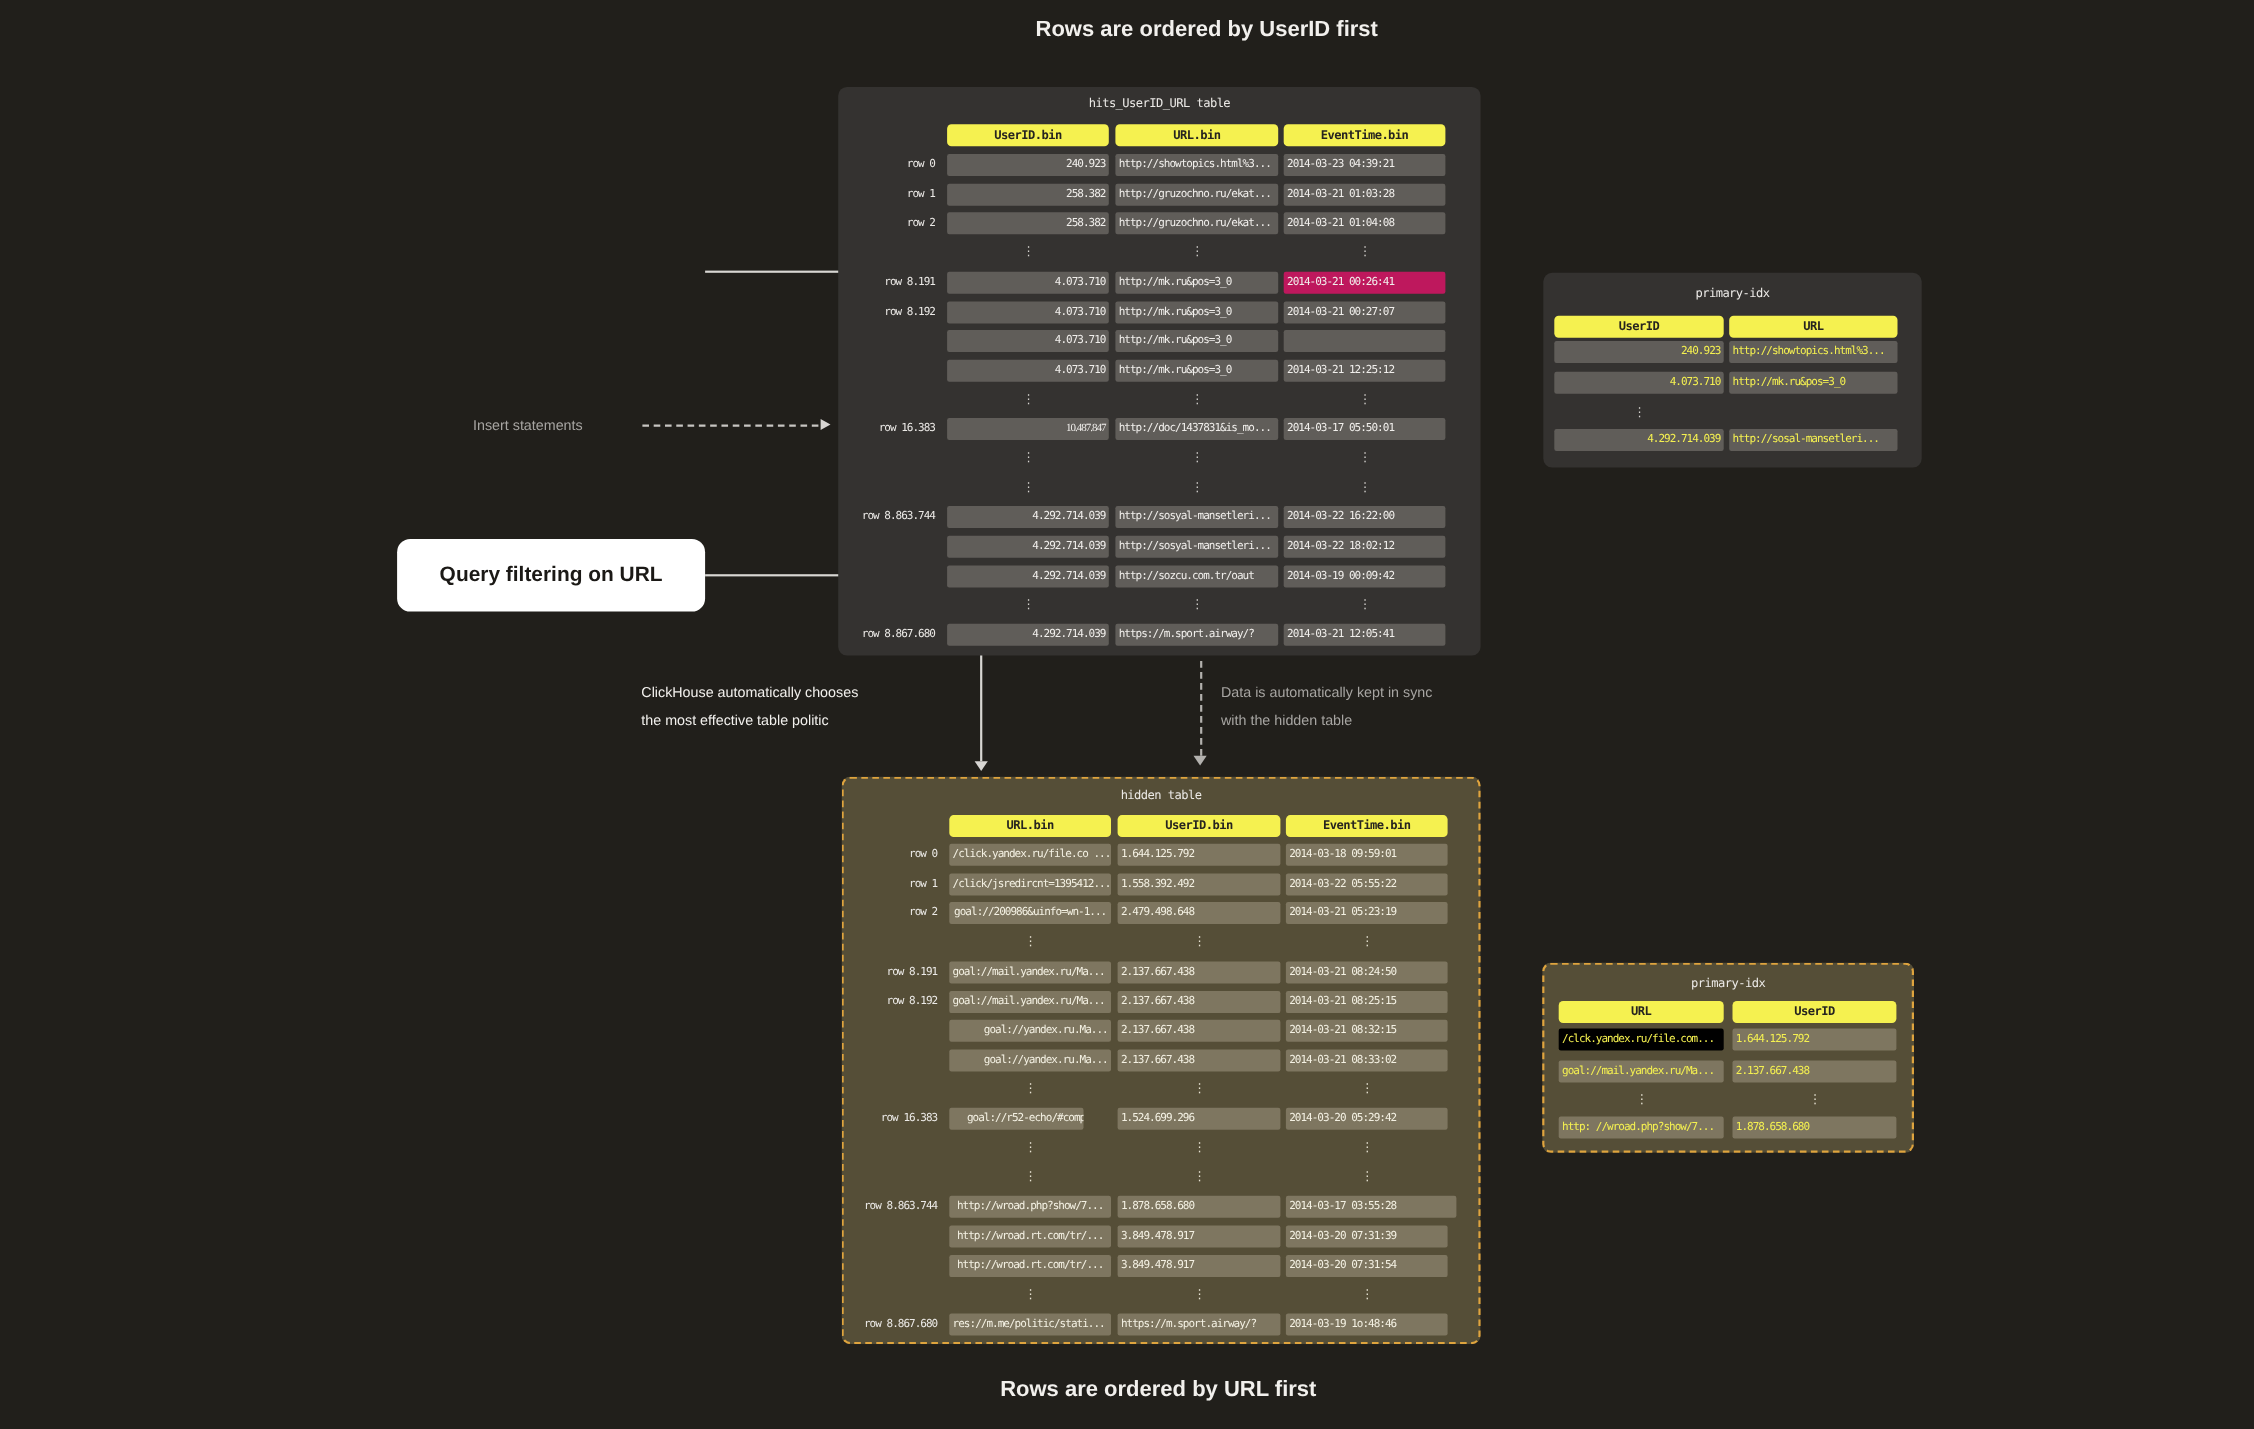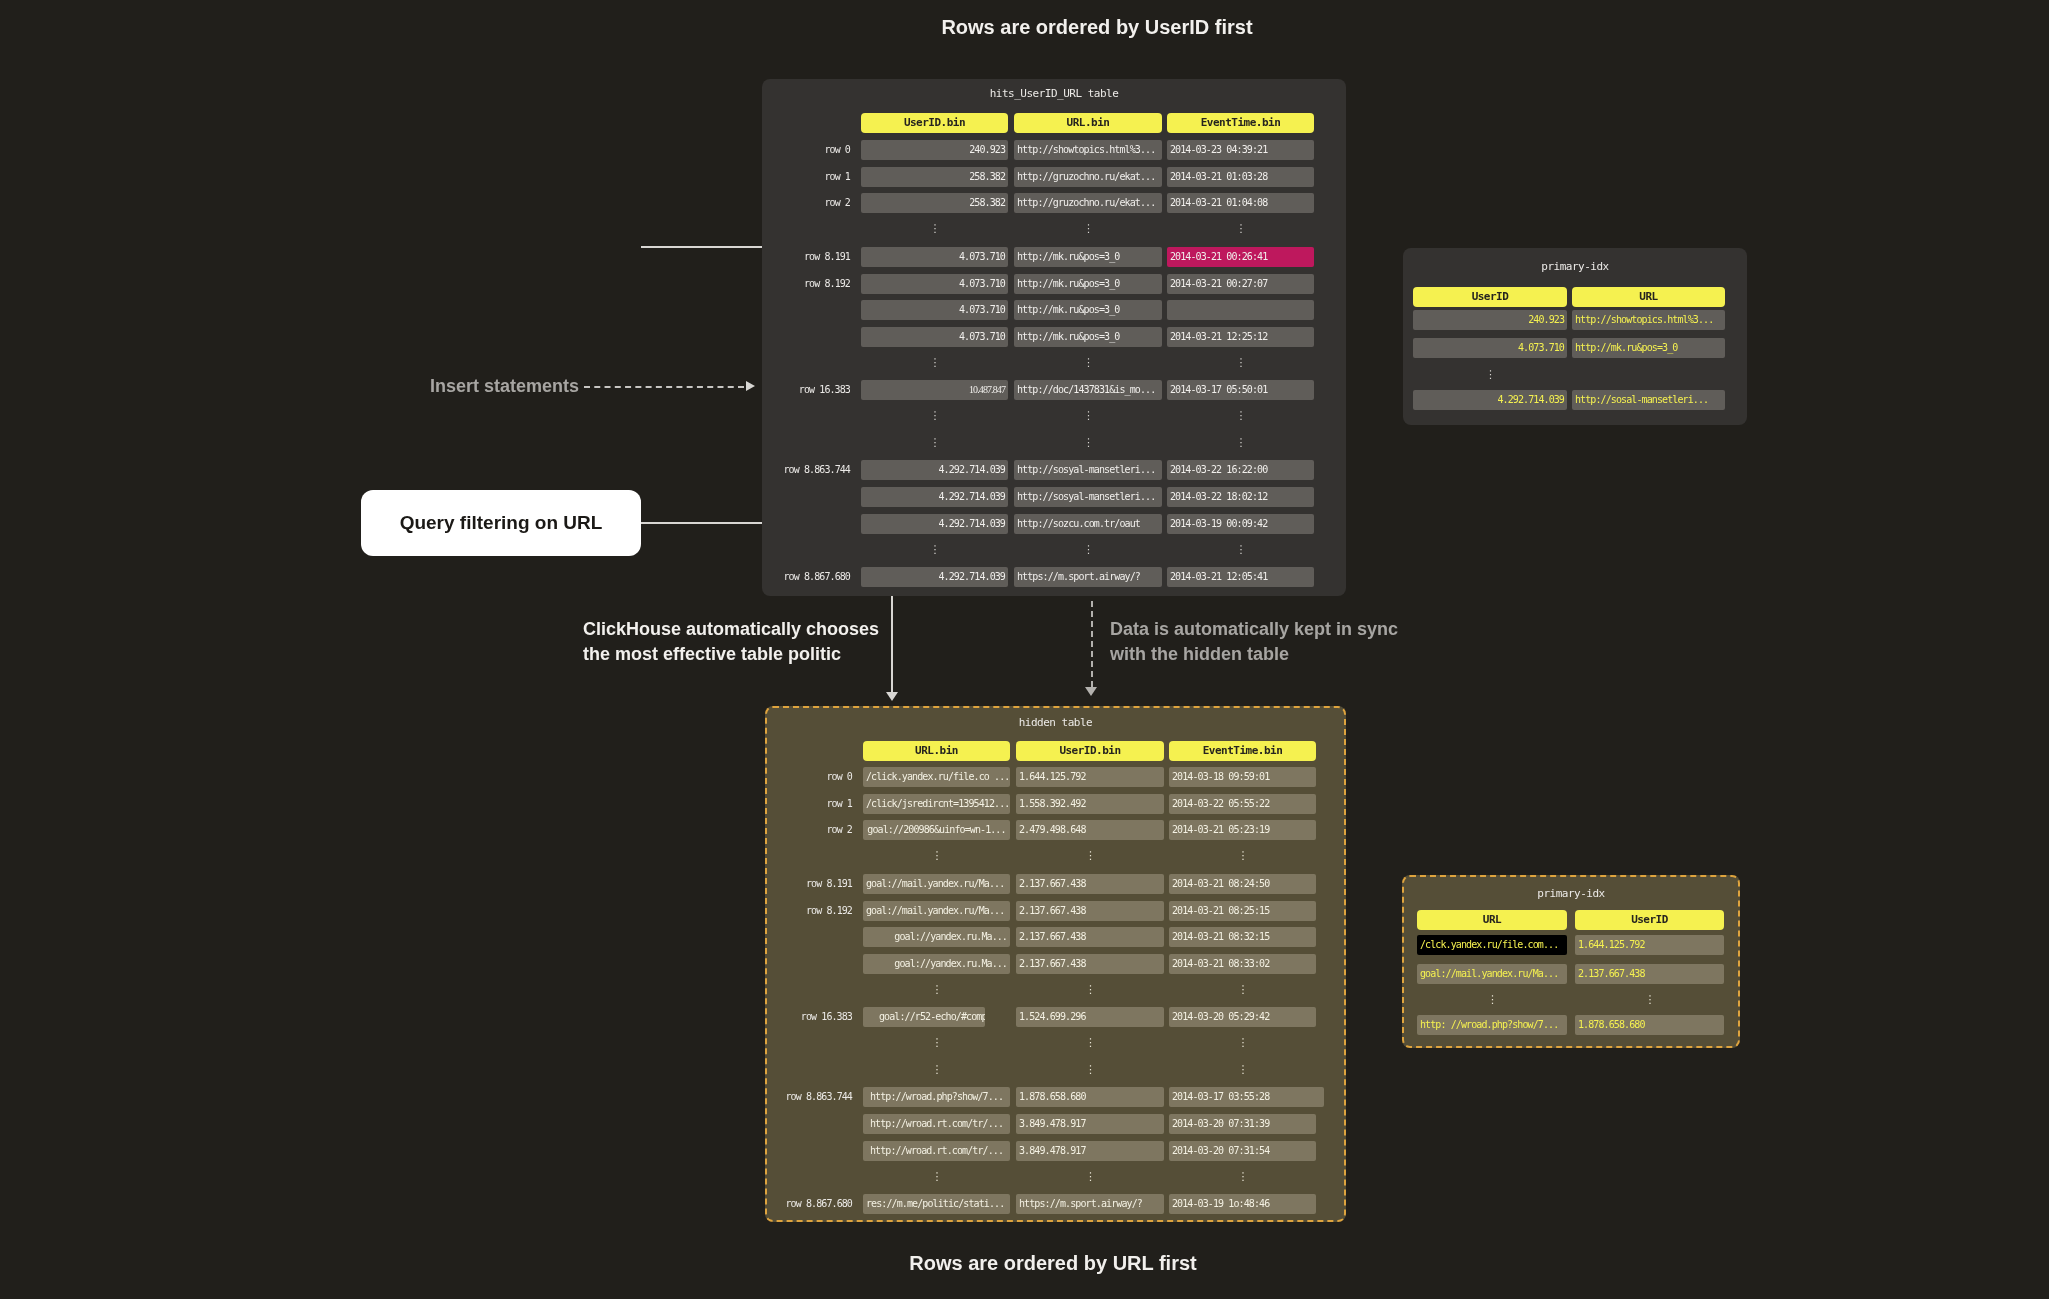--- a/index.html
+++ b/index.html
@@ -3,21 +3,21 @@
 <meta charset="utf-8">
 <style>
   html,body{margin:0;padding:0;background:#211f1b;}
   #stage{position:relative;width:2049px;height:1299px;background:#211f1b;overflow:hidden;
          font-family:"Liberation Sans",sans-serif;}
   .abs{position:absolute;}
   .mono{font-family:"DejaVu Sans Mono",monospace;font-size:10px;letter-spacing:-0.9px;}
   .big-title{font-size:20px;font-weight:700;color:#f2f0ed;text-align:center;}
   .white-box{background:#ffffff;border-radius:12px;display:flex;align-items:center;justify-content:center;}
   .white-box span{font-size:19px;font-weight:700;color:#1b1916;}
-  .annot{font-size:18px;font-weight:700;line-height:25px;}
+  .annot{font-size:13px;font-weight:400;line-height:25px;}
   .gray{color:#a7a5a2;}
   .white{color:#f2f0ed;}
   .cell{height:20px;line-height:20px;overflow:hidden;white-space:nowrap;padding:0 3px;
         box-sizing:border-box;border-radius:2px;}
   .hdr{height:20px;line-height:20px;text-align:center;font-weight:700;border-radius:4px;
        font-size:11px;letter-spacing:-0.5px;color:#26241f;}
   .panel-title{text-align:center;font-size:11px;letter-spacing:-0.5px;color:#eceae7;}
   .row-label{height:20px;line-height:20px;text-align:right;white-space:nowrap;color:#eceae7;}
   .dots{height:20px;line-height:18px;text-align:center;font-size:11px;}
   .hline{height:2px;background:#d8d6d3;}

